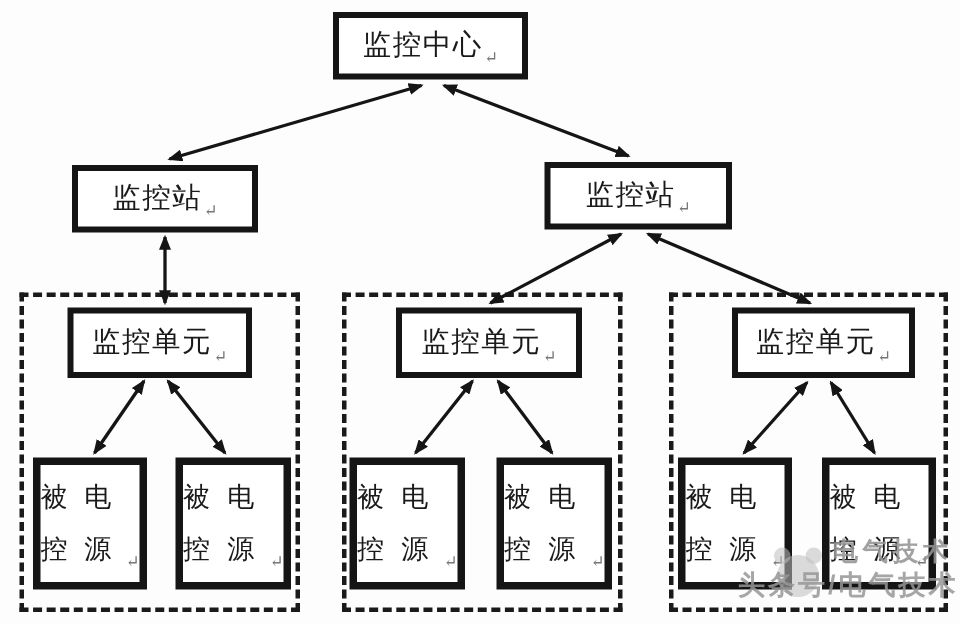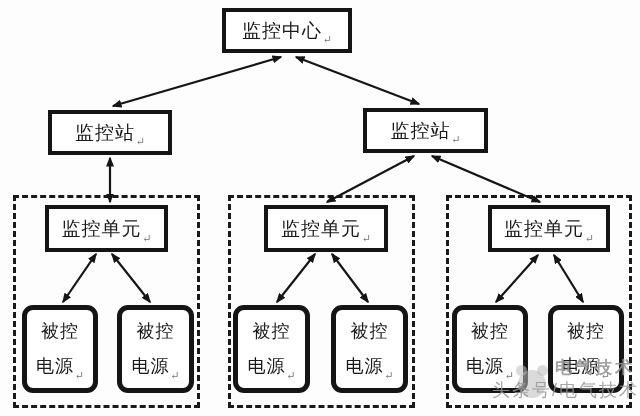--- a/index.html
+++ b/index.html
@@ -7,21 +7,21 @@
     position:relative;width:640px;height:416px;background:#fdfdfd;overflow:hidden;
     font-family:"Liberation Serif","DejaVu Serif",serif;color:#1a1a1a;
   }
   
   .node{
     position:absolute;box-sizing:border-box;background:#ffffff;
     border:4px solid #151515;display:flex;align-items:center;justify-content:center;
     text-align:left;font-size:19px;letter-spacing:1px;line-height:1.15;z-index:3;
   }
   .node .ret{font-size:11px;color:#777;letter-spacing:0;margin-left:1px;align-self:flex-end;line-height:1.6;}
-  .supply{border-width:5px;font-size:18px;flex-direction:column;line-height:1.95;letter-spacing:1px;border-radius:11px;}
+  .supply{border-width:5px;font-size:18px;flex-direction:row;line-height:1.95;letter-spacing:1px;}
   .supply .lbl-row{display:flex;align-items:baseline;justify-content:center;}
   
   .group{position:absolute;box-sizing:border-box;border:3px dashed #1a1a1a;background:transparent;z-index:1;}
   
   #node-center{left:222px;top:8px;width:130px;height:45px;}
   #node-station-1{left:48px;top:110px;width:124px;height:45px;}
   #node-station-2{left:363px;top:108px;width:125px;height:45px;}
   #group-1{left:13px;top:195px;width:187px;height:213px;}
   #group-2{left:228px;top:195px;width:187px;height:213px;}
   #group-3{left:446px;top:195px;width:186px;height:213px;}
@@ -40,21 +40,21 @@
   
   #watermark{
     position:absolute;right:1px;bottom:14px;z-index:6;text-align:right;
     font-family:"Liberation Sans","DejaVu Sans",sans-serif;pointer-events:none;
   }
   #watermark .wm-line1{
     font-size:17px;font-weight:bold;color:rgba(148,148,148,0.88);
     letter-spacing:3px;margin-right:4px;
   }
   #watermark .wm-line2{
-    font-size:18px;font-weight:normal;color:rgba(150,150,150,0.85);
+    font-size:18px;font-weight:bold;color:rgba(150,150,150,0.85);
     letter-spacing:2px;margin-top:-1px;
   }
   #wm-logo{
     position:absolute;left:518px;top:370px;width:28px;height:28px;z-index:5;
     background:rgba(190,190,190,0.55);border-radius:50%;
   }
   #wm-logo::before,#wm-logo::after{
     content:"";position:absolute;width:11px;height:11px;border-radius:50%;
     background:rgba(190,190,190,0.55);top:-5px;
   }

